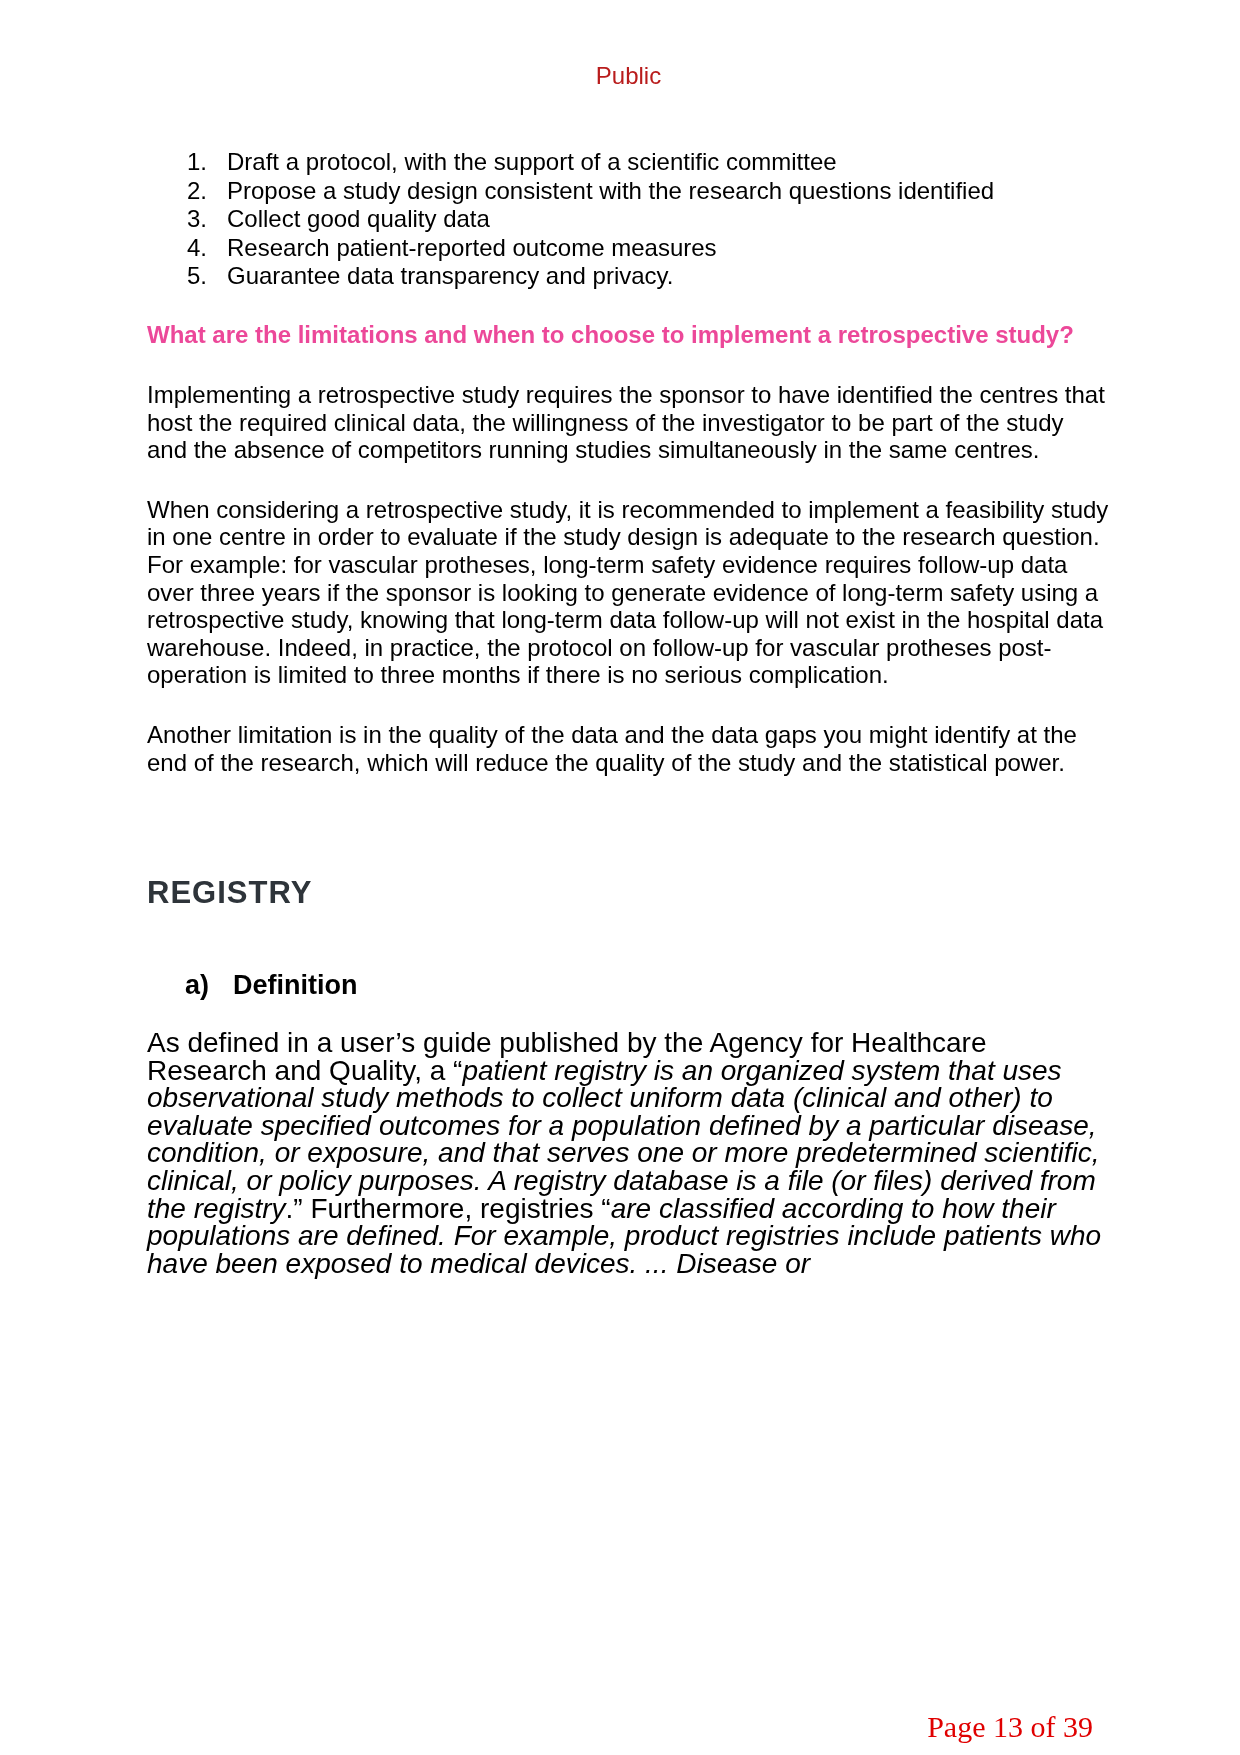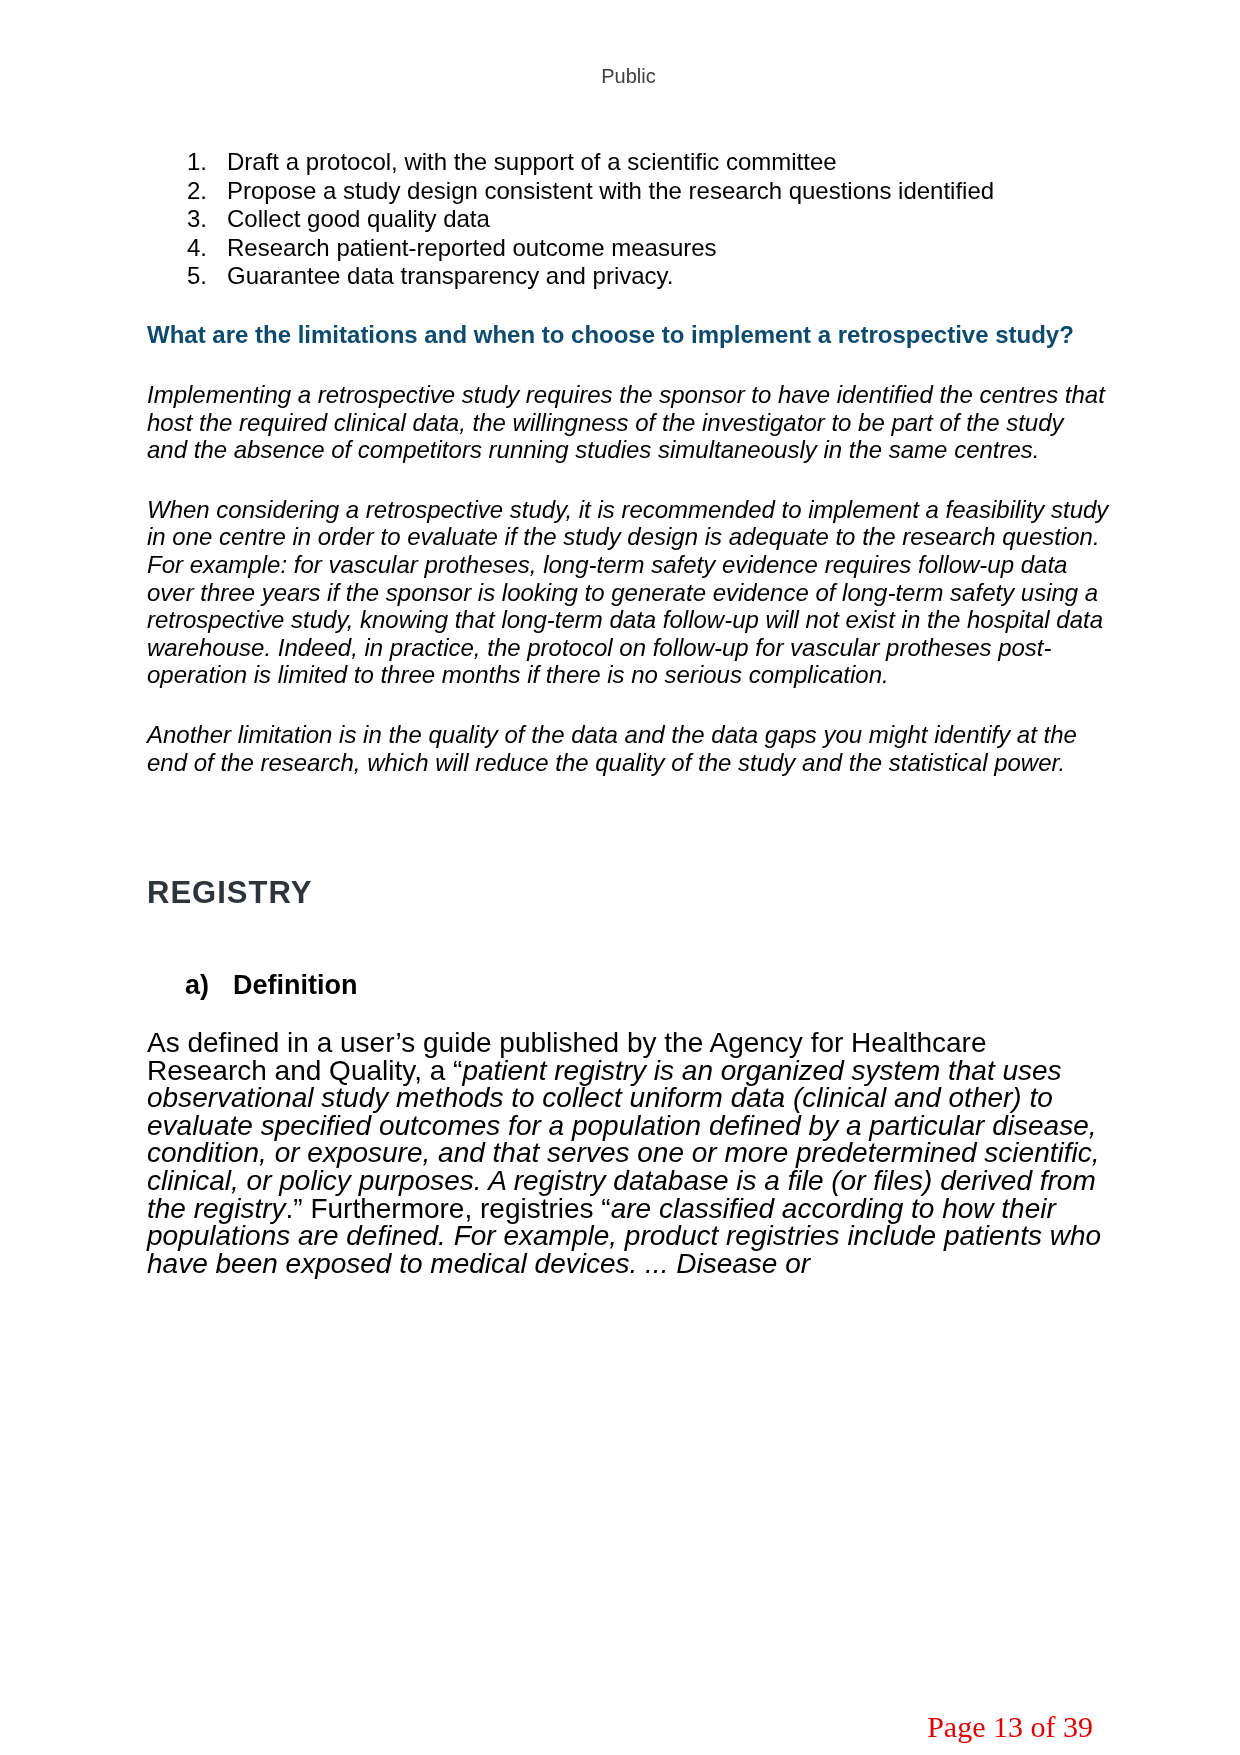--- a/index.html
+++ b/index.html
@@ -14,23 +14,23 @@
   }
   .content{
     position:absolute;
     left:147px;
     top:0;
     width:963px;
   }
   .doc-header{
     margin-top:63px;
     text-align:center;
-    font-size:20px;
+    font-size:24px;
     line-height:26px;
-    color:#404040;
+    color:#b91c1c;
   }
   .num-list{
     margin-top:59px;
     font-size:24px;
     line-height:28.6px;
   }
   .num-list .li{
     display:flex;
     padding-left:40px;
   }
@@ -38,27 +38,26 @@
     flex:0 0 40px;
   }
   .num-list .li-text{
     flex:1;
   }
   h3.q-heading{
     margin:30px 0 0 0;
     font-size:24px;
     line-height:28px;
     font-weight:bold;
-    color:#0c4a6e;
+    color:#ec4899;
   }
   p.body-para{
     margin:32px 0 0 0;
     font-size:24px;
     line-height:27.6px;
-    font-style:italic;
   }
   h1.registry-title{
     margin:98px 0 0 0;
     font-size:31px;
     line-height:38px;
     font-weight:bold;
     letter-spacing:1px;
     color:#2e343a;
   }
   h2.def-heading{

